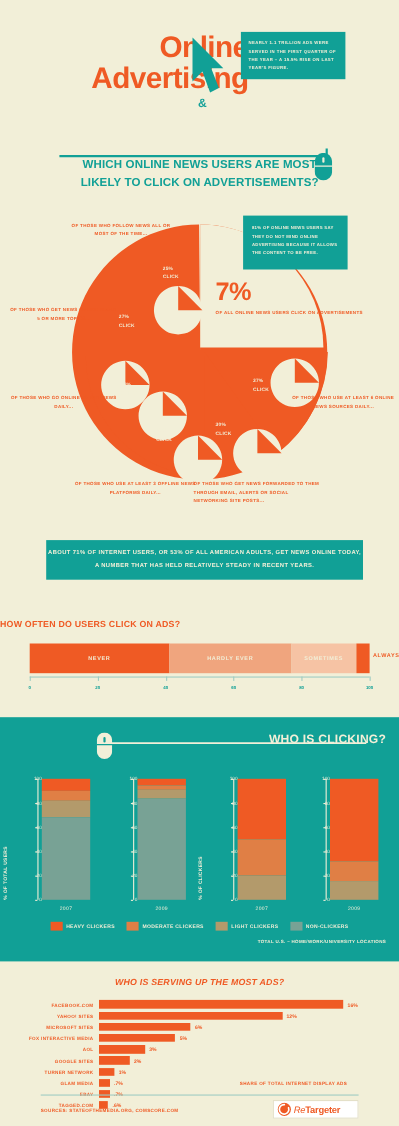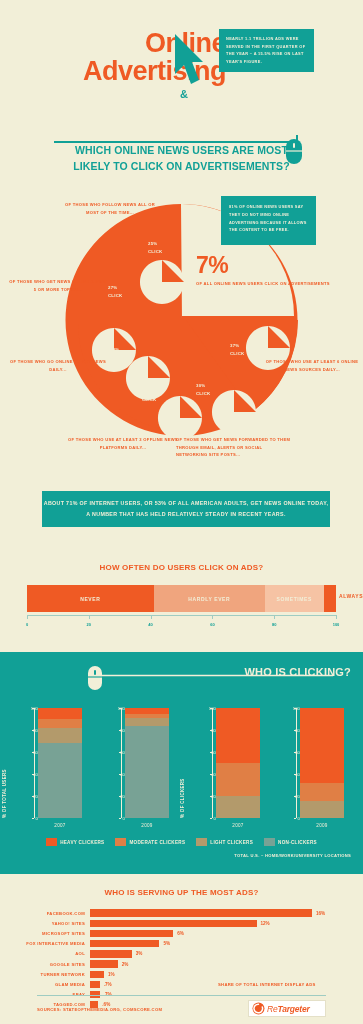--- a/index.html
+++ b/index.html
@@ -78,21 +78,21 @@
     position: absolute; left: 42px; top: 491px; width: 288px; height: 36px;
     background: #11a096; display: flex; align-items: center; justify-content: center;
   }
   .banner p {
     color: #f2efd8; font-size: 5.3px; font-weight: bold; letter-spacing: 0.35px;
     line-height: 2.0; text-align: center; text-transform: uppercase;
   }
 
   
   .howoften-head {
-    position: absolute; left: 0; top: 563px; width: 363px; text-align: center;
+    position: absolute; left: 0; top: 563px; width: 363px; text-align: left;
     color: #ef5a24; font-size: 8px; font-weight: bold; letter-spacing: 0.2px;
   }
   .hbar-wrap { position: absolute; left: 27px; top: 585px; width: 309px; height: 45px; }
   .hbar { position: absolute; left: 0; top: 0; height: 27px; width: 100%; display: flex; }
   .hseg { height: 27px; display: flex; align-items: center; justify-content: center;
           color: #f2efd8; font-size: 5px; font-weight: bold; letter-spacing: 0.6px; overflow: hidden; }
   .hseg.outside { color: #ef5a24; overflow: visible; }
   .haxis { position: absolute; left: 0; top: 30px; width: 100%; height: 14px; }
   .htick { position: absolute; top: 7px; color: #11a096; font-size: 4px; font-weight: bold; transform: translateX(-50%); }
 
@@ -123,21 +123,21 @@
   .lg .sw { width: 11px; height: 8px; }
   .lg .tx { color: #f2efd8; font-size: 4.6px; font-weight: bold; letter-spacing: 0.3px; }
   .legend-note {
     position: absolute; right: 12px; top: 201px; color: #f2efd8; font-size: 4.1px;
     letter-spacing: 0.3px; font-weight: bold;
   }
 
   
   .ads-head {
     position: absolute; left: 0; top: 888px; width: 363px; text-align: center;
-    color: #ef5a24; font-size: 8px; font-weight: bold; letter-spacing: 0.2px;
+    color: #ef5a24; font-size: 8px; font-weight: bold; letter-spacing: 0.2px; font-style: italic;
   }
   .ads-list { position: absolute; left: 0; top: 908px; width: 363px; }
   .ads-row { position: relative; height: 10.2px; display: flex; align-items: center; }
   .ads-name {
     width: 90px; text-align: right; padding-right: 5px; color: #ef5a24;
     font-size: 4.2px; font-weight: bold; letter-spacing: 0.3px;
   }
   .ads-bar { height: 7.4px; background: #ef5a24; }
   .ads-val { color: #ef5a24; font-size: 4.6px; font-weight: bold; margin-left: 4px; }
   .share-note {
@@ -150,21 +150,21 @@
   .sources {
     position: absolute; left: 37px; top: 1007px; color: #ef5a24; font-size: 4.2px;
     font-weight: bold; letter-spacing: 0.3px;
   }
   .logo {
     position: absolute; right: 37px; top: 1000px; width: 78px; height: 17px;
     background: #fff; border: 1px solid #e4e0c8; display: flex; align-items: center; gap: 2px; padding-left: 3px;
   }
   .logo .lt { font-size: 8.5px; letter-spacing: -0.2px; }
   .logo .lt .re { color: #ef5a24; font-style: italic; }
-  .logo .lt .tg { color: #ef5a24; font-weight: bold; font-style: italic; }
+  .logo .lt .tg { color: #ef5a24; font-weight: bold; }
 </style>
 </head>
 <body>
 
 <div class="page">
 
   <div class="header">
     <div class="title-block">
       <div class="t-online">Online</div>
       <div class="t-advert">Advertising</div>

